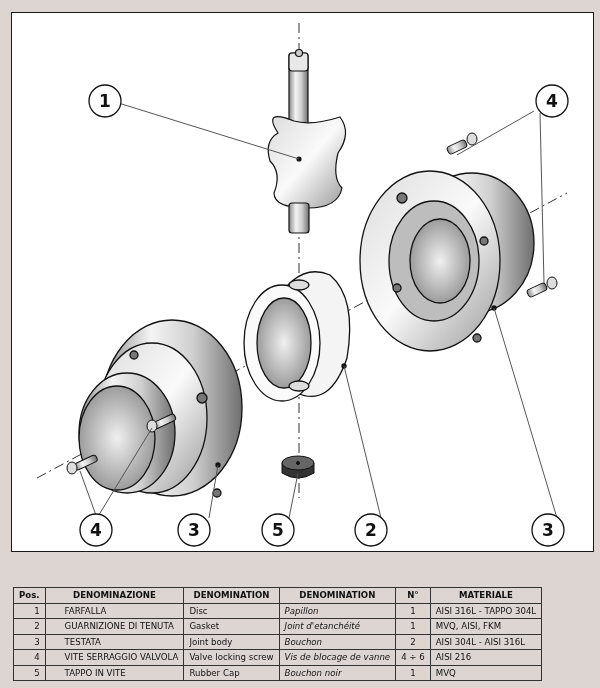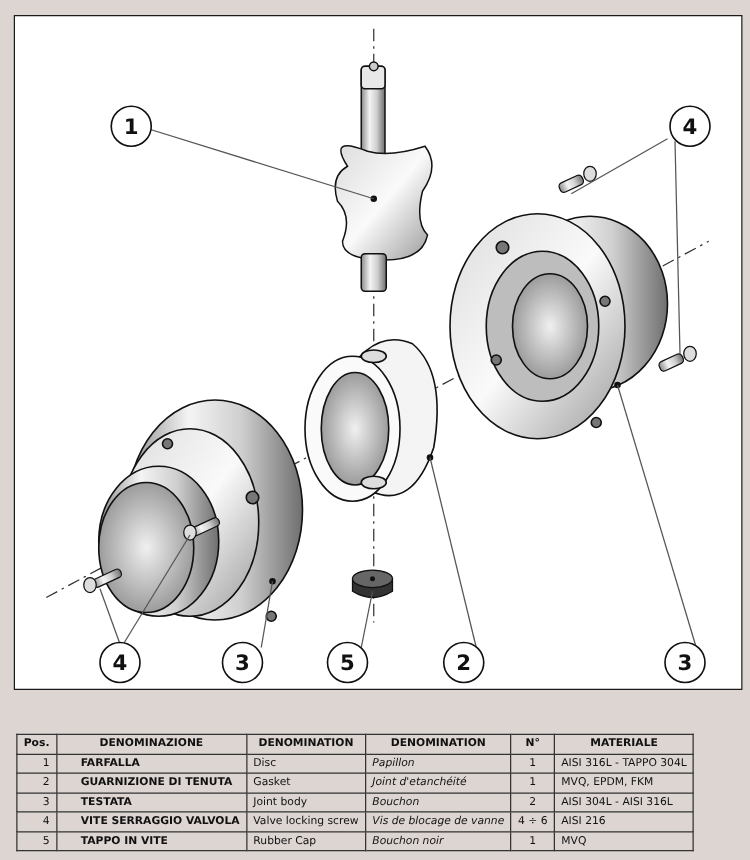--- a/index.html
+++ b/index.html
@@ -17,21 +17,21 @@
   #parts-table {
     position: absolute; left: 13px; top: 587px; width: 495px;
     border-collapse: collapse; font-size: 8.6px; color: #111;
     border: 1.5px solid #1a1a1a;
   }
   #parts-table th, #parts-table td {
     border: 1px solid #333; padding: 0 5px; height: 14.5px; line-height: 14px; white-space: nowrap;
   }
   #parts-table th { font-weight: bold; text-align: center; }
   #parts-table td.pos { text-align: right; width: 16px; }
-  #parts-table td.it { font-weight: bold; padding-left: 19px; }
+  #parts-table td.it { font-weight: normal; padding-left: 19px; }
   #parts-table td.fr { font-style: italic; margin-left: 23px; }
   #parts-table td.qty { text-align: center; }
   .c-pos { width: 18px; } .c-it { width: 122px; } .c-en { width: 122px; }
   .c-fr { width: 128px; } .c-qty { width: 22px; }
 </style>
 </head>
 <body>
 
 <div id="diagram-frame">
   <svg width="583" height="540" viewBox="0 0 583 540">
@@ -185,21 +185,21 @@
       <td class="fr">Papillon</td>
       <td class="qty">1</td>
       <td>AISI 316L - TAPPO 304L</td>
     </tr>
     <tr>
       <td class="pos">2</td>
       <td class="it">GUARNIZIONE DI TENUTA</td>
       <td>Gasket</td>
       <td class="fr">Joint d'etanchéité</td>
       <td class="qty">1</td>
-      <td>MVQ, EPDM, FKM</td>
+      <td>MVQ, AISI, FKM</td>
     </tr>
     <tr>
       <td class="pos">3</td>
       <td class="it">TESTATA</td>
       <td>Joint body</td>
       <td class="fr">Bouchon</td>
       <td class="qty">2</td>
       <td>AISI 304L - AISI 316L</td>
     </tr>
     <tr>

